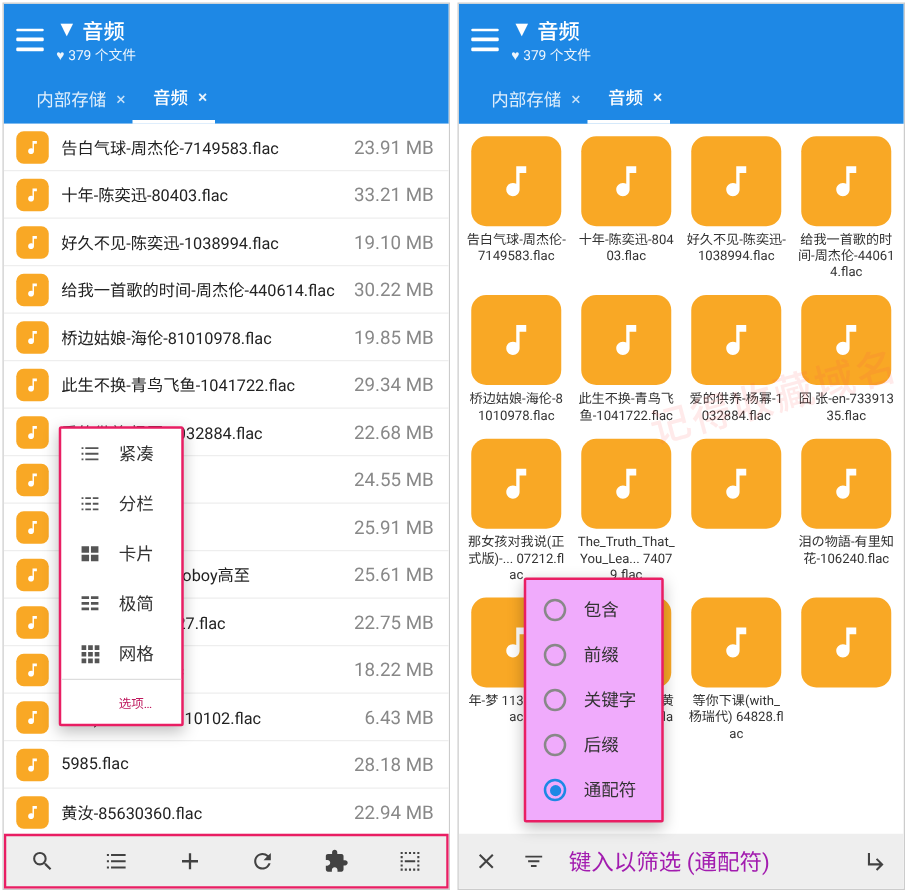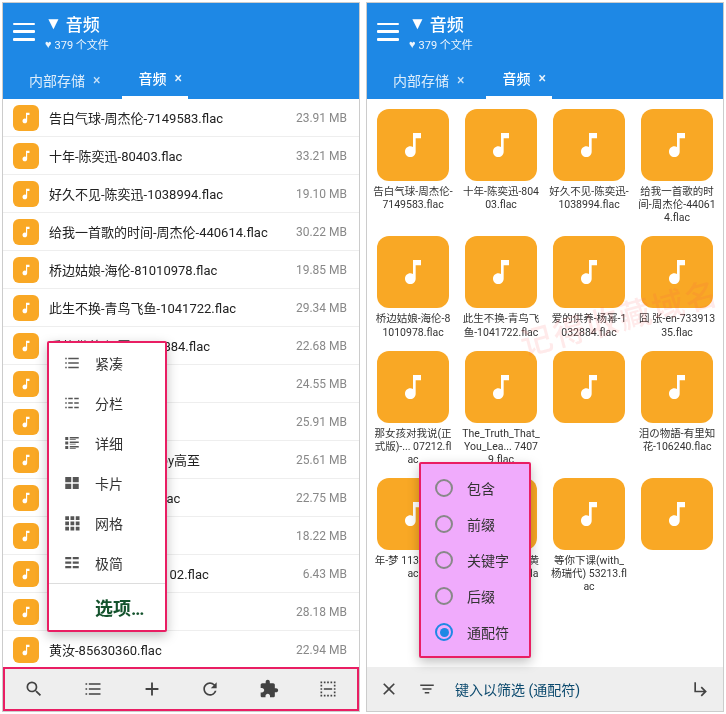--- a/index.html
+++ b/index.html
@@ -6,52 +6,52 @@
 body { background: #fff; width: 726px; height: 714px; overflow: hidden; position: relative; }
 .container { display: flex; gap: 6px; padding: 2px; }
 .phone { width: 358px; background: #fff; border: 1px solid #ccc; position: relative; overflow: hidden; height: 710px; }
 .header { background: #1e88e5; color: #fff; padding: 8px 10px 0 10px; }
 .header-top { display: flex; align-items: center; gap: 10px; }
 .hamburger { width: 22px; height: 18px; display: flex; flex-direction: column; justify-content: space-between; }
 .hamburger span { height: 2.5px; background: #fff; border-radius: 1px; }
 .title-block { display: flex; flex-direction: column; }
 .title-row { display: flex; align-items: center; gap: 4px; font-size: 17px; font-weight: 500; }
 .subtitle { font-size: 11px; opacity: 0.92; display: flex; align-items: center; gap: 3px; }
-.tabs { display: flex; gap: 16px; margin-top: 8px; font-size: 14px; align-items: center; }
+.tabs { display: flex; gap: 0; margin-top: 8px; font-size: 14px; align-items: center; }
 .tab { padding: 8px 6px 8px 16px; display: flex; align-items: center; gap: 8px; opacity: 0.85; }
 .tab.active { border-bottom: 3px solid #fff; opacity: 1; font-weight: 500; }
 .tab-close { font-size: 14px; opacity: 0.9; }
 .list { background: #fff; }
 .row { display: flex; align-items: center; padding: 7px 12px 7px 10px; border-bottom: 0.5px solid #eee; height: 38px; }
 .file-icon { width: 26px; height: 26px; background: #f9a825; border-radius: 6px; margin-right: 10px; display: flex; align-items: center; justify-content: center; flex-shrink: 0; }
 .file-icon svg { fill: #fff; }
 .file-name { flex: 1; font-size: 13px; color: #222; white-space: nowrap; overflow: hidden; text-overflow: ellipsis; }
-.file-size { font-size: 12px; color: #888; margin-left: 8px; }
-.view-menu { position: absolute; left: 44px; top: 338px; width: 120px; background: #fff; border: 2px solid #e91e63; border-radius: 2px; box-shadow: 0 4px 12px rgba(0,0,0,0.25); z-index: 10; }
+.file-size { font-size: 15px; color: #888; margin-left: 8px; }
+.view-menu { position: absolute; left: 44px; top: 338px; width: 100px; background: #fff; border: 2px solid #e91e63; border-radius: 2px; box-shadow: 0 4px 12px rgba(0,0,0,0.25); z-index: 10; }
 .view-menu .mi { display: flex; align-items: center; gap: 14px; padding: 10px 14px; font-size: 14px; color: #333; }
 .view-menu .mi svg, .view-menu .mi .micon { width: 18px; height: 18px; fill: #555; color: #555; flex-shrink: 0; }
 .view-menu .sep { border-top: 1px solid #ddd; }
-.view-menu .opt { padding: 10px 14px 10px 46px; font-size: 18px; color: #14532d; font-weight: bold; }
+.view-menu .opt { padding: 10px 14px 10px 46px; font-size: 10px; color: #be185d; }
 .bottom-bar { position: absolute; bottom: 0; left: 0; right: 0; height: 44px; background: #eeeeee; border: 2px solid #e91e63; display: flex; align-items: center; justify-content: space-around; }
 .bottom-bar .bb { width: 22px; height: 22px; display: flex; align-items: center; justify-content: center; }
 .bottom-bar svg { fill: #424242; }
 .grid { padding: 6px 4px; display: grid; grid-template-columns: repeat(4, 1fr); gap: 4px; }
 .card { display: flex; flex-direction: column; align-items: center; padding: 4px 2px; }
 .card-icon { width: 72px; height: 72px; background: #f9a825; border-radius: 12px; display: flex; align-items: center; justify-content: center; margin-bottom: 4px; }
 .card-icon svg { fill: #fff; }
 .card-name { font-size: 10.5px; color: #333; text-align: center; line-height: 1.25; max-height: 40px; overflow: hidden; word-break: break-all; }
 .filter-menu { position: absolute; left: 52px; top: 459px; width: 112px; background: #f0abfc; border: 2px solid #e91e63; border-radius: 2px; box-shadow: 0 4px 12px rgba(0,0,0,0.25); z-index: 10; padding: 6px 0; }
 .filter-menu .fi { display: flex; align-items: center; gap: 14px; padding: 8px 14px; font-size: 14px; color: #333; }
 .radio { width: 18px; height: 18px; border: 2px solid #888; border-radius: 50%; display: flex; align-items: center; justify-content: center; flex-shrink: 0; }
 .radio.sel { border-color: #1e88e5; }
 .radio.sel::after { content: ""; width: 9px; height: 9px; background: #1e88e5; border-radius: 50%; }
 .filter-bar { position: absolute; bottom: 0; left: 0; right: 0; height: 44px; background: #eeeeee; display: flex; align-items: center; padding: 0 12px; gap: 18px; }
 .filter-bar .fb-icon { width: 20px; height: 20px; display: flex; align-items: center; justify-content: center; flex-shrink: 0; }
 .filter-bar svg { fill: #424242; }
-.filter-bar .ph { flex: 1; color: #0c4a6e; font-size: 14px; }
+.filter-bar .ph { flex: 1; color: #a21caf; font-size: 18px; }
 .watermark { position: absolute; top: 290px; left: 150px; font-size: 32px; color: rgba(255,80,80,0.12); transform: rotate(-15deg); pointer-events: none; z-index: 5; font-weight: 500; letter-spacing: 2px; }
 </style>
 </head>
 <body>
 
 <div class="container">
 
   <div class="phone">
     <div class="header">
       <div class="header-top">
@@ -238,41 +238,35 @@
         <span>紧凑</span>
       </div>
       <div class="mi">
         <svg viewBox="0 0 24 24">
             <path d="M3 5h2v2H3zm4 0h6v2H7zm8 0h6v2h-6zM3 11h2v2H3zm4 0h6v2H7zm8 0h6v2h-6zM3 17h2v2H3zm4 0h6v2H7zm8 0h6v2h-6z"></path>
           </svg>
         <span>分栏</span>
       </div>
       <div class="mi">
         <svg viewBox="0 0 24 24">
-            <path d="M3 4h4v4H3zm6 0h12v2H9zm0 3h8v1H9zM3 10h4v4H3zm6 0h12v2H9zm0 3h8v1H9zM3 16h4v4H3zm6 0h12v2H9zm0 3h8v1H9z"></path>
-          </svg>
-        <span>详细</span>
+            <path d="M3 4h8v7H3zm10 0h8v7h-8zM3 13h8v7H3zm10 0h8v7h-8z"></path>
+          </svg>
+        <span>卡片</span>
       </div>
       <div class="mi">
         <svg viewBox="0 0 24 24">
-            <path d="M3 4h8v7H3zm10 0h8v7h-8zM3 13h8v7H3zm10 0h8v7h-8z"></path>
-          </svg>
-        <span>卡片</span>
+            <path d="M3 4h8v3H3zm10 0h8v3h-8zM3 10h8v3H3zm10 0h8v3h-8zM3 16h8v3H3zm10 0h8v3h-8z"></path>
+          </svg>
+        <span>极简</span>
       </div>
       <div class="mi">
         <svg viewBox="0 0 24 24">
             <path d="M3 3h5v5H3zm7 0h5v5h-5zm7 0h5v5h-5zM3 10h5v5H3zm7 0h5v5h-5zm7 0h5v5h-5zM3 17h5v5H3zm7 0h5v5h-5zm7 0h5v5h-5z"></path>
           </svg>
         <span>网格</span>
-      </div>
-      <div class="mi">
-        <svg viewBox="0 0 24 24">
-            <path d="M3 4h8v3H3zm10 0h8v3h-8zM3 10h8v3H3zm10 0h8v3h-8zM3 16h8v3H3zm10 0h8v3h-8z"></path>
-          </svg>
-        <span>极简</span>
       </div>
       <div class="sep"></div>
       <div class="opt">选项…</div>
     </div>
 
     <div class="bottom-bar">
       <div class="bb">
           <svg viewBox="0 0 24 24" width="20" height="20">
             <path d="M15.5 14h-.79l-.28-.27A6.471 6.471 0 0016 9.5 6.5 6.5 0 109.5 16c1.61 0 3.09-.59 4.23-1.57l.27.28v.79l5 4.99L20.49 19l-4.99-5zm-6 0C7.01 14 5 11.99 5 9.5S7.01 5 9.5 5 14 7.01 14 9.5 11.99 14 9.5 14z"></path>
           </svg>
@@ -449,21 +443,21 @@
             </svg>
           </div>
           <div class="card-name">迷人的危险-蔡黄汝-85630360.flac</div>
         </div>
         <div class="card">
           <div class="card-icon">
             <svg width="32" height="32" viewBox="0 0 24 24">
               <path d="M12 3v10.55c-.59-.34-1.27-.55-2-.55-2.21 0-4 1.79-4 4s1.79 4 4 4 4-1.79 4-4V7h4V3h-6z"></path>
             </svg>
           </div>
-          <div class="card-name">等你下课(with_杨瑞代) 53213.flac</div>
+          <div class="card-name">等你下课(with_杨瑞代) 64828.flac</div>
         </div>
         <div class="card">
           <div class="card-icon">
             <svg width="32" height="32" viewBox="0 0 24 24">
               <path d="M12 3v10.55c-.59-.34-1.27-.55-2-.55-2.21 0-4 1.79-4 4s1.79 4 4 4 4-1.79 4-4V7h4V3h-6z"></path>
             </svg>
           </div>
           <div class="card-name"></div>
         </div>
       </div>

